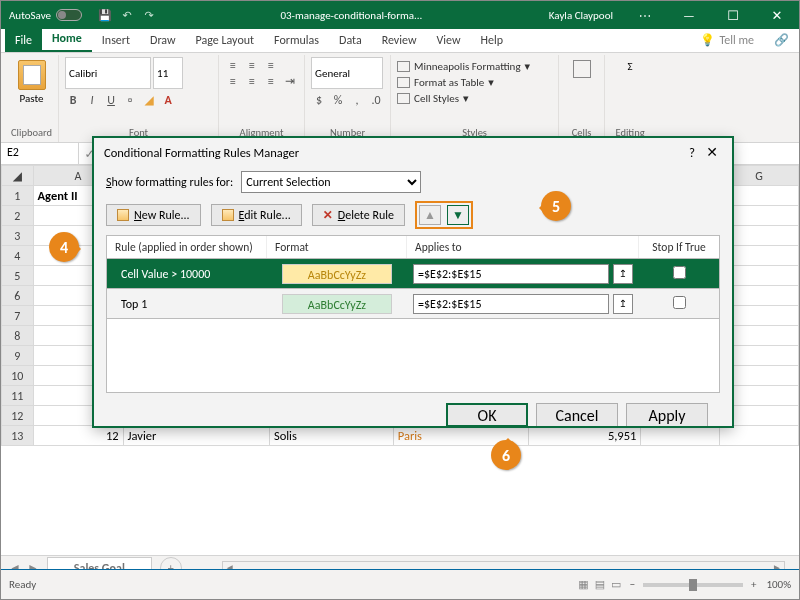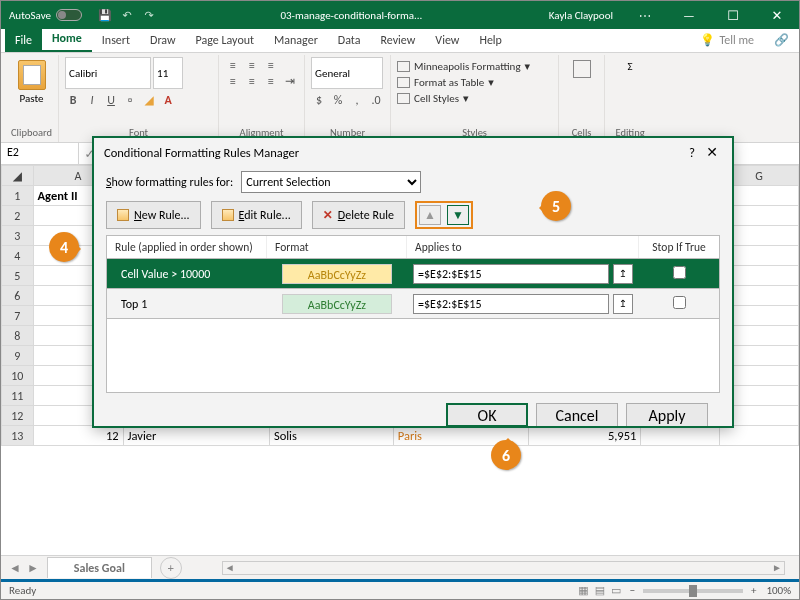--- a/index.html
+++ b/index.html
@@ -63,21 +63,21 @@
 .dialog { position:absolute; top:136px; left:92px; width:640px; height:290px; background:#f3f3f3; border:1px solid #0a6b3d; box-shadow:0 4px 14px rgba(0,0,0,.3); font-size:12px; z-index:10; outline:2px solid #0a6b3d; outline-offset:-1px;}
 .dlg-title { display:flex; align-items:center; padding:6px 10px; font-size:12.5px;}
 .dlg-title .t { flex:1; }
 .dlg-title .help{ width:20px; text-align:center; font-size:13px;}
 .dlg-title .close{ width:20px; text-align:center; font-size:14px;}
 .dlg-body { padding: 4px 12px 10px; }
 .dlg-row1 { display:flex; align-items:center; gap:8px; margin-bottom:8px;}
 .dlg-row1 select{ font-size:12px; height:22px; width:180px; border:1px solid #888; background:#fff;}
 .dlg-row1 .lbl { font-size:12px; }
 .dlg-row1 .lbl u{text-decoration:underline;}
-.dlg-tools { display:flex; gap:10px; margin-bottom:6px;}
+.dlg-tools { display:flex; align-items:center; gap:10px; margin-bottom:6px;}
 .dlg-btn { border:1px solid #adadad; background:#e9e9e9; padding:3px 10px; display:flex; align-items:center; gap:5px; font-size:12px;}
 .dlg-btn .sq2{ width:12px; height:12px; border:1px solid #c08a3a; background:linear-gradient(#ffe9b8,#f7c56b);}
 .dlg-btn.del .xk{ color:#c0392b; font-weight:bold;}
 .arrows { border:2px solid #e8861a; padding:2px; display:flex; gap:6px;}
 .arrows .ab { width:22px; height:20px; border:1px solid #adadad; background:#eee; display:flex; align-items:center; justify-content:center;}
 .arrows .ab.up{ color:#999;}
 .arrows .ab.down{ color:#0a6b3d; border:1px solid #0a6b3d;}
 
 .rules-hdr { display:flex; background:#fff; border:1px solid #bbb; font-size:11.5px; color:#333;}
 .rules-hdr div{ padding:4px 8px; border-right:1px solid #eee;}
@@ -110,21 +110,21 @@
 
 
 .sheettabs { position:absolute; bottom:20px; left:0; right:0; height:24px; background:#f3f2f1; border-top:1px solid #d4d4d4; display:flex; align-items:center; font-size:12px; }
 .sheettabs .nav{ padding:0 8px; color:#888; display:flex; gap:6px;}
 .sheettabs .stab{ padding:3px 26px; background:#fff; border:1px solid #ccc; border-bottom:none; font-weight:bold; color:#737373;}
 .sheettabs .plus{ width:22px; height:22px; border:1px solid #ccc; border-radius:50%; margin-left:8px; text-align:center; line-height:20px; color:#888;}
 .sheettabs .hsb{ flex:1; height:14px; border:1px solid #ccc; margin:0 14px 0 40px; position:relative; background:#f3f2f1;}
 .sheettabs .hsb::before{content:"◄"; position:absolute; left:2px; top:-1px; font-size:10px; color:#888;}
 .sheettabs .hsb::after{content:"►"; position:absolute; right:2px; top:-1px; font-size:10px; color:#888;}
 
-.status { position:absolute; bottom:0; left:0; right:0; height:20px; background:#f3f2f1; border-top:3px solid #0369a1; display:flex; align-items:center; font-size:11px; color:#555; padding:0 8px;}
+.status { position:absolute; bottom:0; left:0; right:0; height:30px; background:#f3f2f1; border-top:1px solid #0369a1; display:flex; align-items:center; font-size:11px; color:#555; padding:0 8px;}
 .status .sp{flex:1;}
 .status .views{ display:flex; gap:6px; color:#888; padding:0 8px;}
 .status .zoomsl{ width:100px; height:4px; background:#ccc; position:relative; margin:0 8px;}
 .status .zoomsl::after{content:""; position:absolute; width:8px; height:12px; background:#888; top:-4px; left:46px;}
 </style>
 </head>
 <body>
 
 <div class="titlebar">
   <div class="autosave">
@@ -145,21 +145,21 @@
     <div>✕</div>
   </div>
 </div>
 
 <div class="ribtabs">
   <div class="tab file">File</div>
   <div class="tab active">Home</div>
   <div class="tab">Insert</div>
   <div class="tab">Draw</div>
   <div class="tab">Page Layout</div>
-  <div class="tab">Manager</div>
+  <div class="tab">Formulas</div>
   <div class="tab">Data</div>
   <div class="tab">Review</div>
   <div class="tab">View</div>
   <div class="tab">Help</div>
   <div class="spacer"></div>
   <div class="tab tellme">
       <span>💡</span>
       <span>Tell me</span>
     </div>
   <div class="tab">🔗</div>

